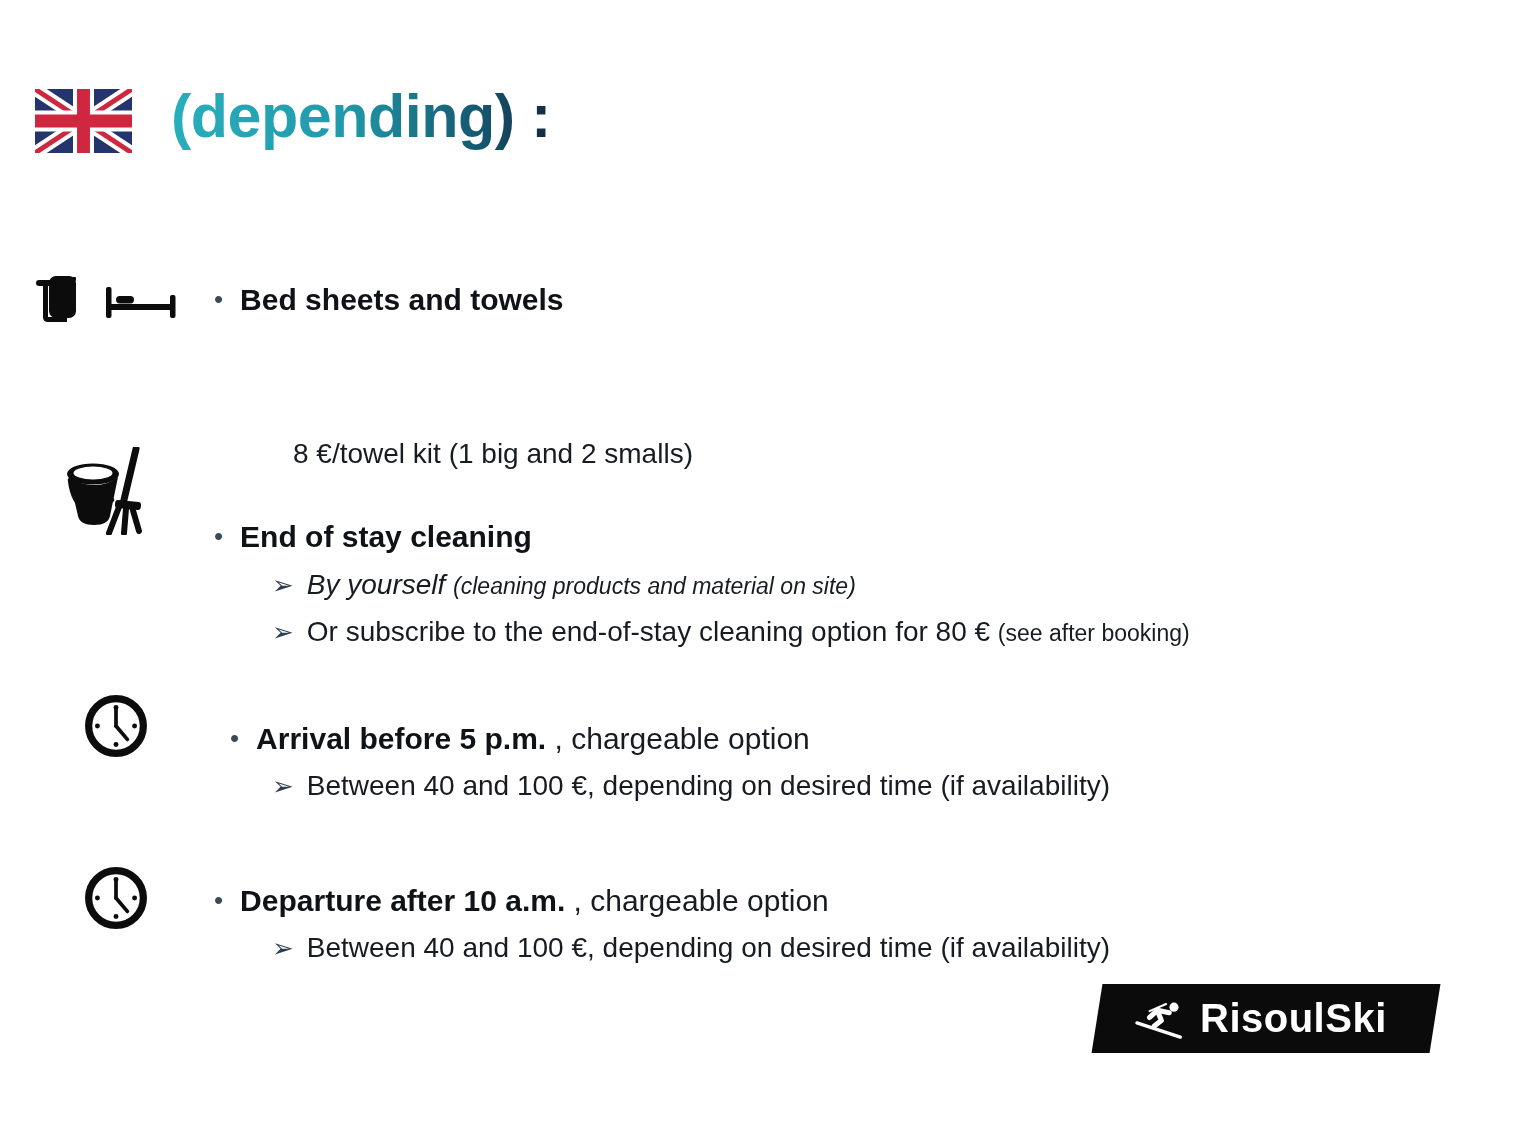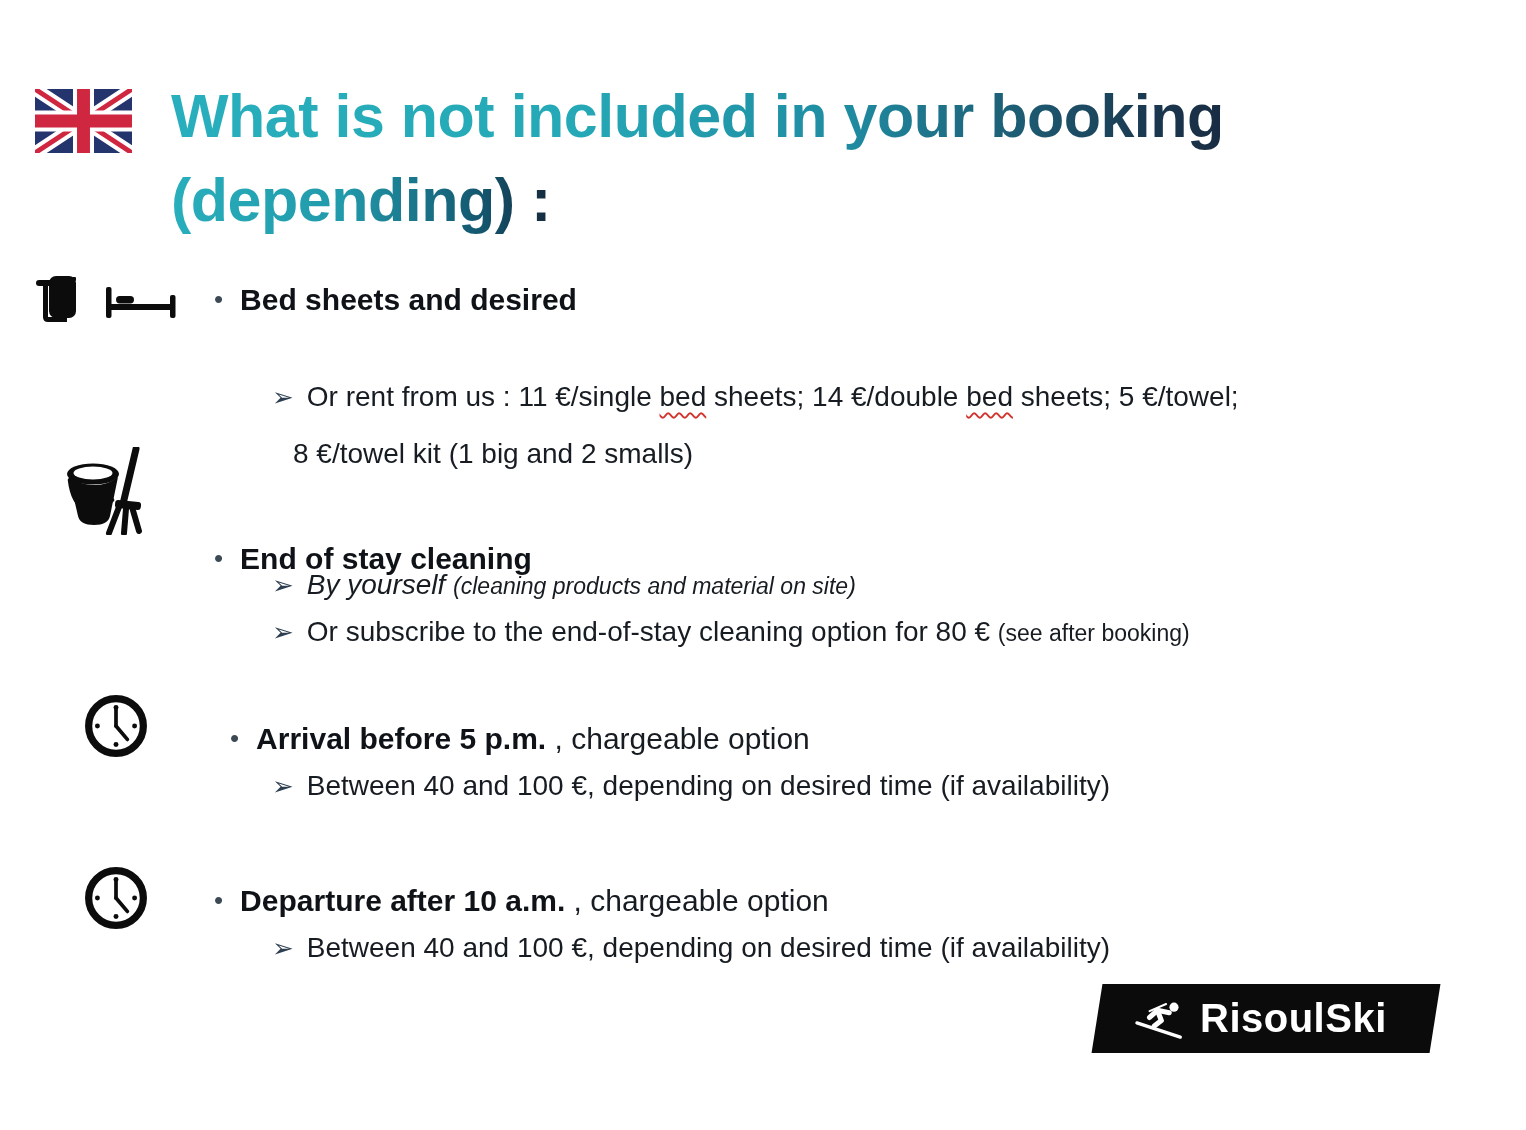--- a/index.html
+++ b/index.html
@@ -63,21 +63,20 @@
     <svg width="97" height="64" viewBox="0 0 60 40" preserveAspectRatio="none">
       <rect width="60" height="40" fill="#24356e"></rect>
       <path d="M0,0 L60,40 M60,0 L0,40" stroke="#ffffff" stroke-width="8"></path>
       <path d="M0,0 L60,40 M60,0 L0,40" stroke="#cf2740" stroke-width="3"></path>
       <path d="M30,0 V40 M0,20 H60" stroke="#ffffff" stroke-width="13"></path>
       <path d="M30,0 V40 M0,20 H60" stroke="#cf2740" stroke-width="8"></path>
     </svg>
   </div>
 
   <div class="abs" style="left:171px; top:74px;">
-    <span class="title-line title-l1">What is not included in your booking</span>
     <span class="title-line title-l2">(depending) :</span>
   </div>
 
   <div class="abs" style="left:36px; top:276px;">
     <svg width="42" height="50" viewBox="0 0 42 50">
       <g fill="#0c0c0c">
         <rect x="0" y="4" width="20" height="6" rx="3"></rect>
         <rect x="36" y="1" width="4" height="4" rx="1"></rect>
         <path d="M7,8 V41 Q7,46 12,46 H31 V41 H12 V8 Z"></path>
         <rect x="13" y="0" width="27" height="42" rx="7"></rect>
@@ -89,24 +88,21 @@
       <g fill="#0c0c0c">
         <rect x="0" y="0" width="5.5" height="31" rx="2"></rect>
         <rect x="64" y="8" width="5.5" height="23" rx="2"></rect>
         <rect x="3" y="17" width="64" height="6"></rect>
         <rect x="10" y="9" width="18" height="7.5" rx="3.7"></rect>
       </g>
     </svg>
   </div>
 
   <div class="abs hrow" style="left:214px; top:282px;">
-    <span class="bullet">•</span><span>Bed sheets and desired</span>
-  </div>
-  <div class="abs srow" style="left:272px; top:380px;">
-    <span class="arrow">➢</span><span><span>Or rent from us : 11 €/single </span><span class="sq">bed</span><span> sheets; 14 €/double </span><span class="sq">bed</span><span> sheets; 5 €/towel;</span></span>
+    <span class="bullet">•</span><span>Bed sheets and towels</span>
   </div>
   <div class="abs srow" style="left:293px; top:419px;margin-top:18px;">
     <span>8 €/towel kit (1 big and 2 smalls)</span>
   </div>
 
   <div class="abs" style="left:66px; top:447px;">
     <svg width="82" height="88" viewBox="0 0 82 88">
       <g fill="#0c0c0c">
         <ellipse cx="27" cy="27" rx="26" ry="10.5"></ellipse>
         <path d="M3,30 L12,69 Q14,78 28,78 Q42,78 44,69 L52,30 Q40,39 27,38 Q13,37 3,30 Z"></path>
@@ -116,21 +112,21 @@
       <g stroke="#0c0c0c" stroke-linecap="round">
         <line x1="70" y1="2" x2="57" y2="57" stroke-width="7"></line>
         <line x1="53" y1="60" x2="43" y2="86" stroke-width="6"></line>
         <line x1="60" y1="62" x2="58" y2="86" stroke-width="6"></line>
         <line x1="66" y1="60" x2="73" y2="84" stroke-width="6"></line>
       </g>
       <rect x="49" y="54" width="26" height="8" rx="3" fill="#0c0c0c" transform="rotate(6 62 58)"></rect>
     </svg>
   </div>
 
-  <div class="abs hrow" style="left:214px; top:541px;text-align:center;">
+  <div class="abs hrow" style="left:214px; top:519px;text-align:center;">
     <span class="bullet">•</span><span>End of stay cleaning</span>
   </div>
   <div class="abs srow" style="left:272px; top:568px;font-style:italic;">
     <span class="arrow">➢</span><span>By yourself </span><span class="small">(cleaning products and material on site)</span>
   </div>
   <div class="abs srow" style="left:272px; top:615px;text-align:center;">
     <span class="arrow">➢</span><span>Or subscribe to the end-of-stay cleaning option for 80 € </span><span class="small">(see after booking)</span>
   </div>
 
   <div class="abs" style="left:84px; top:694px;">

